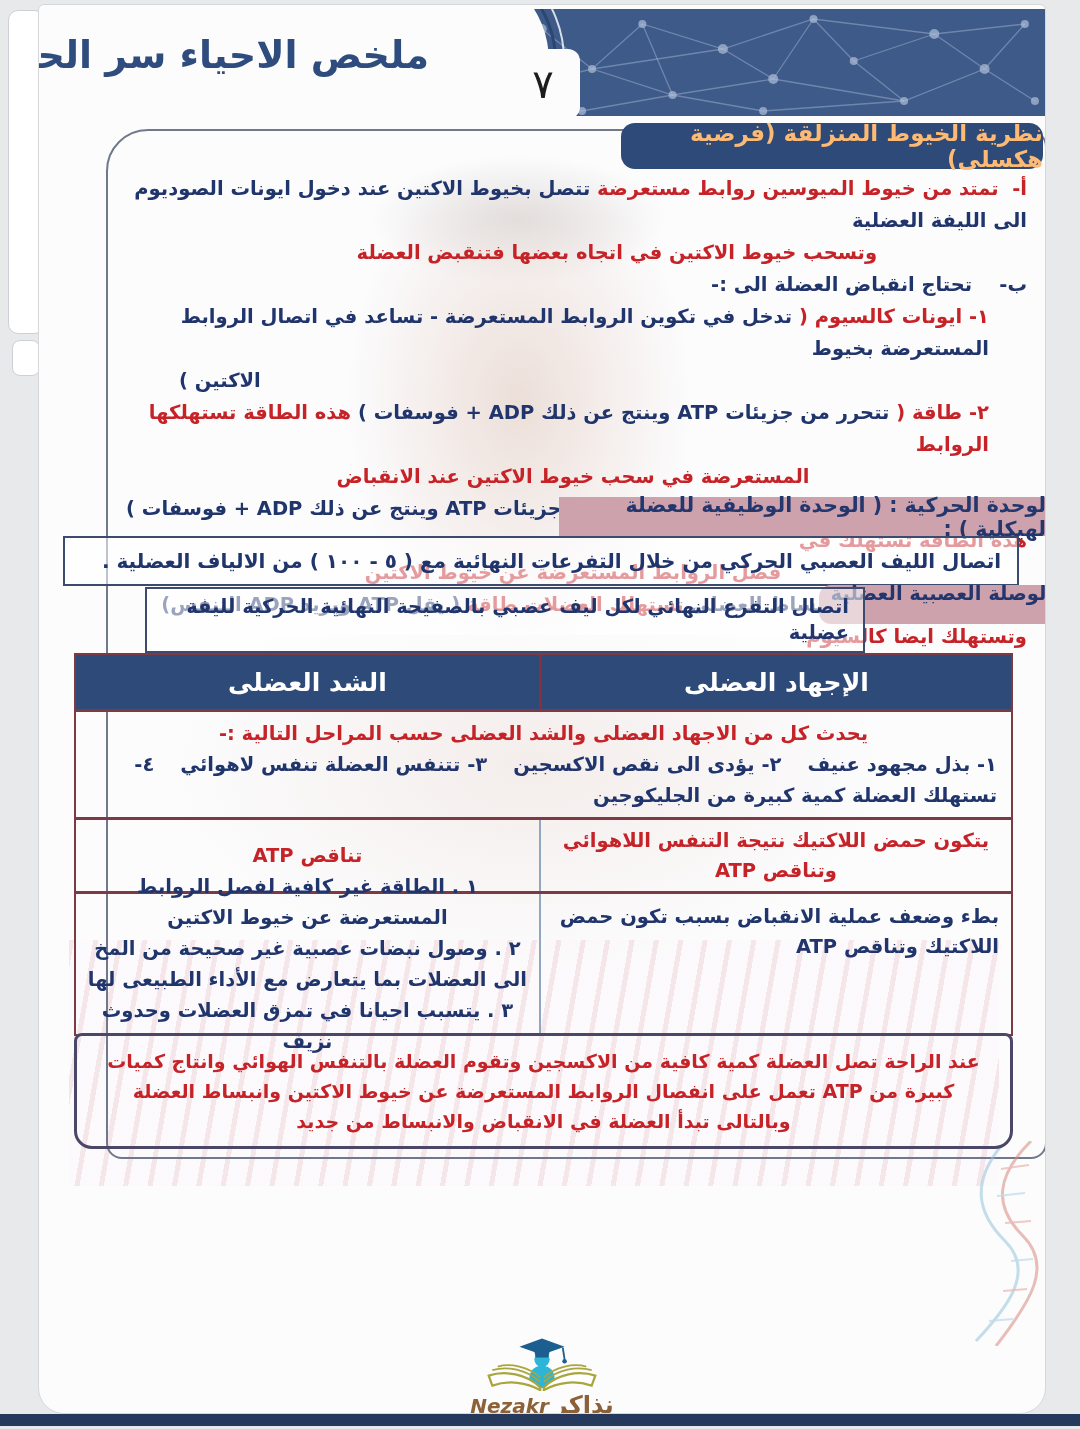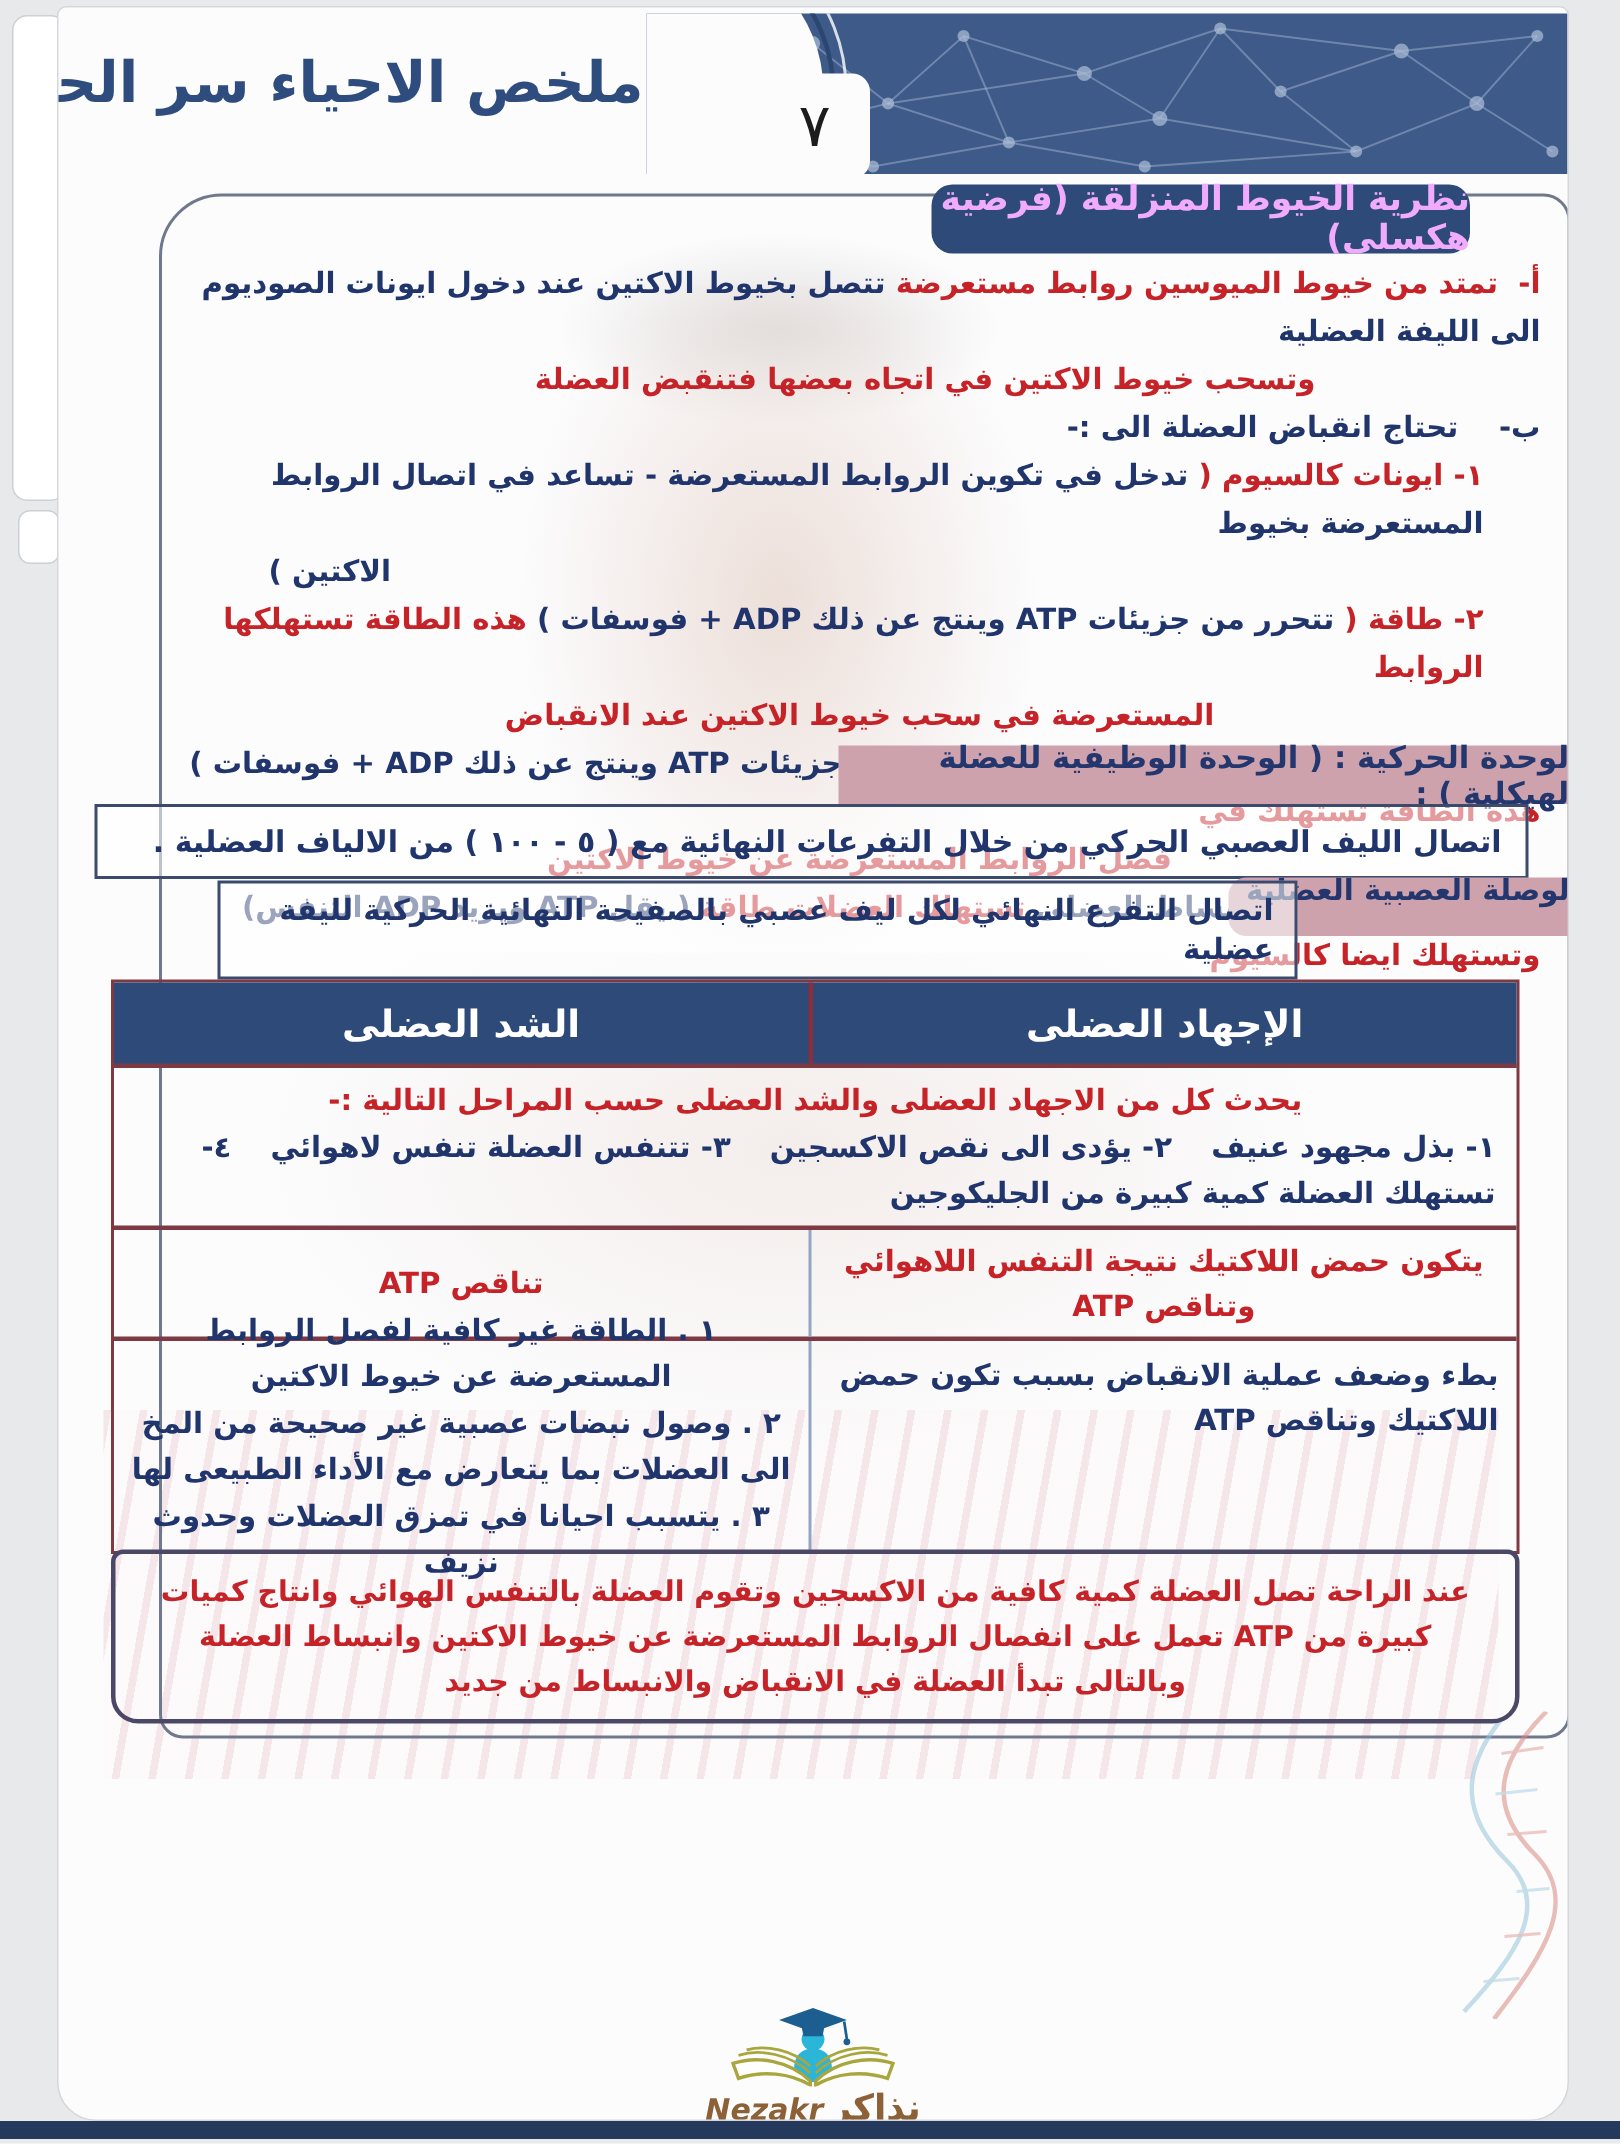--- a/index.html
+++ b/index.html
@@ -41,22 +41,22 @@
     background:radial-gradient(ellipse at center, rgba(205,200,198,.55), rgba(205,200,198,0) 70%);}
   #wm-torso{left:140px;top:630px;width:700px;height:330px;
     background:radial-gradient(ellipse at 50% 40%, rgba(238,227,222,.6), rgba(238,227,222,0) 72%);}
   #wm-shirt{left:30px;top:935px;width:930px;height:246px;opacity:.55;
     background:repeating-linear-gradient(100deg, rgba(226,172,183,.5) 0 5px, rgba(250,243,245,.45) 5px 24px);}
 
   
   .main-box{position:absolute;left:67px;top:124px;width:937px;height:1026px;
     border:2px solid #70798c;border-radius:42px 18px 16px 16px;z-index:1;}
   .theory-title{
-    position:absolute;left:582px;top:118px;width:359px;height:46px;background:#2e4a78;
-    border-radius:14px;color:#f0abfc;display:flex;align-items:center;justify-content:center;
+    position:absolute;left:582px;top:118px;width:422px;height:46px;background:#2e4a78;
+    border-radius:14px;color:#fdba74;display:flex;align-items:center;justify-content:center;
     font-weight:bold;font-size:23px;direction:rtl;z-index:3;
   }
   .theory{position:absolute;left:80px;right:18px;top:168px;direction:rtl;
     font-weight:bold;font-size:19.5px;z-index:2;}
   .tline{line-height:32px;min-height:32px;text-align:right;}
   .ind1{padding-right:38px;}
   .cent{text-align:center;}
   .l-acontd{padding-right:150px;}
   .l-aktin{text-align:left;padding-left:60px;}
   .red{color:#c62328;}

